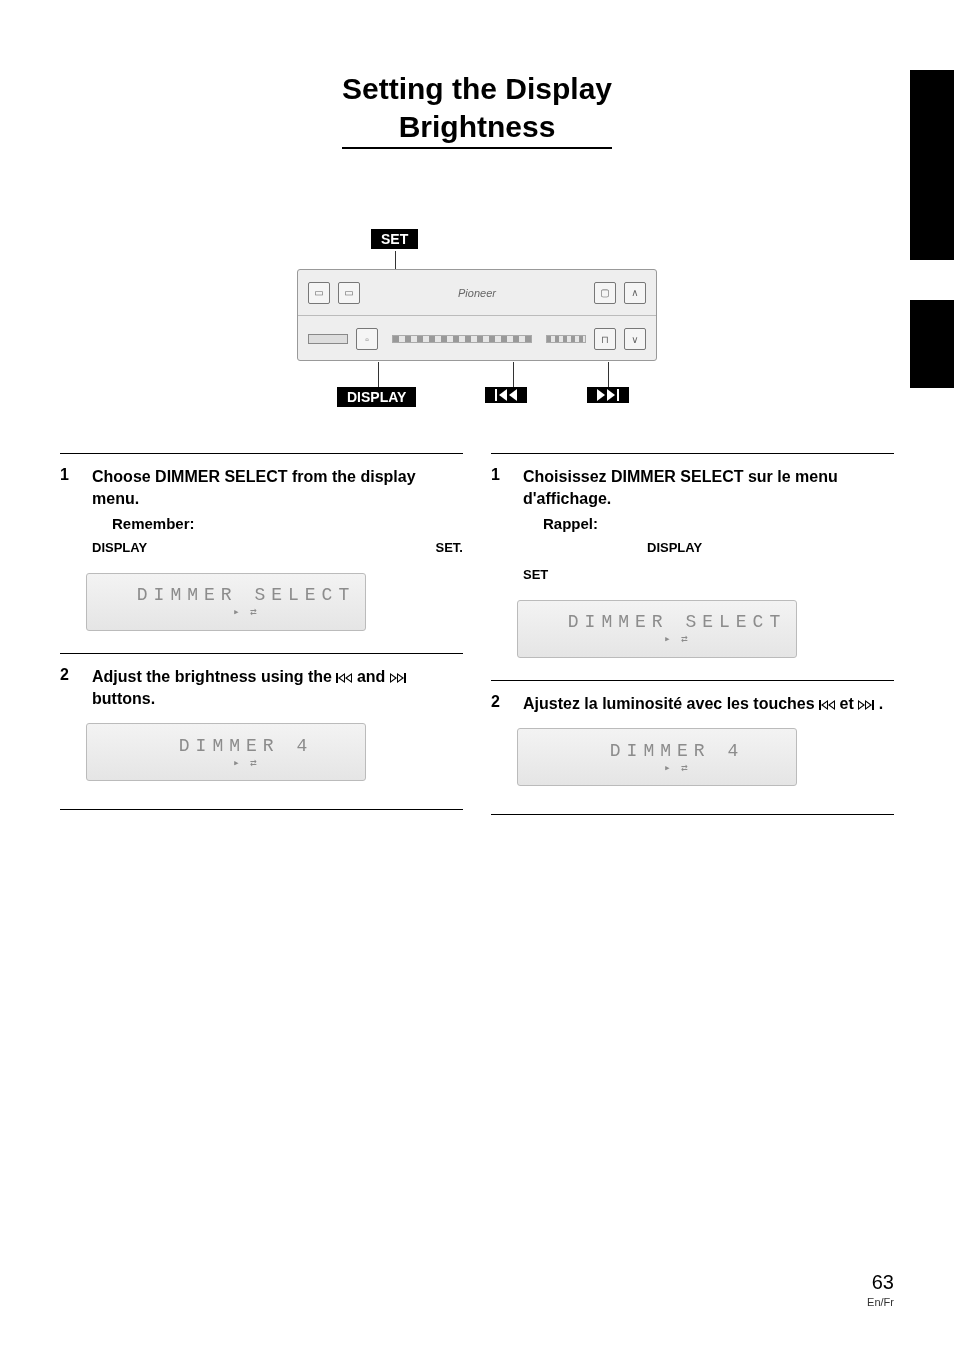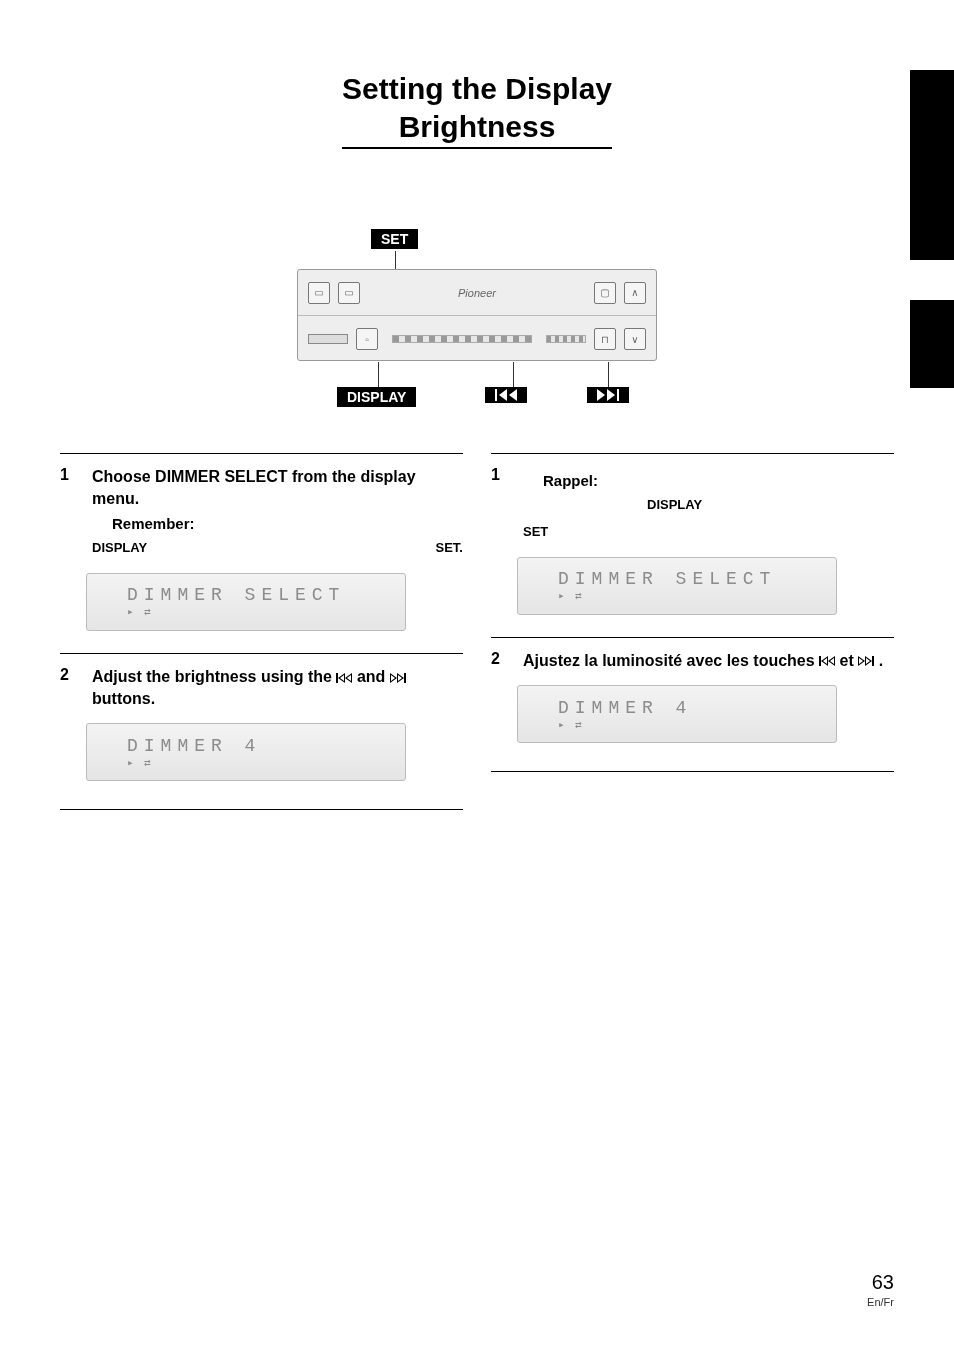--- a/index.html
+++ b/index.html
@@ -41,21 +41,21 @@
   .columns { display:flex; gap:28px; margin-top: 40px; }
   .col { flex:1; }
   .step-block { border-top:1px solid #000; padding: 12px 0 18px 0; }
   .step { display:flex; gap:14px; }
   .step-num { font-weight:700; font-size:16px; width:18px; flex-shrink:0; }
   .step-body { flex:1; }
   .step-title { font-weight:700; font-size:16px; line-height:1.35; }
   .remember { font-weight:700; font-size:15px; margin-top:6px;margin-left:20px; }
   .remember-line { font-size:13px; margin-top:6px; line-height:1.6; display:flex; flex-wrap:wrap; align-items:center; gap:4px; }
   .kw { font-weight:700; font-size:13px; }
-  .lcd { margin: 14px 0 4px 26px; width: 320px; height: 58px; border:1px solid #bbb; border-radius:3px; background: linear-gradient(#f3f3f3,#e5e5e5); display:flex; flex-direction:column; align-items:flex-start; justify-content:center;padding-left:40px; }
+  .lcd { margin: 14px 0 4px 26px; width: 280px; height: 58px; border:1px solid #bbb; border-radius:3px; background: linear-gradient(#f3f3f3,#e5e5e5); display:flex; flex-direction:column; align-items:center; justify-content:center;padding-left:40px; }
   .lcd-text { font-family: "Courier New", monospace; letter-spacing: 6px; font-size: 18px; color:#8c8c8c; }
   .lcd-sub { font-family: "Courier New", monospace; font-size:11px; color:#8c8c8c; letter-spacing:2px; }
   .transport { display:inline-flex; align-items:center; gap:0; vertical-align:middle; }
   .tp-bar { width:2px; height:10px; background:#000; }
   .outline-l { width:0; height:0; border-top:5px solid transparent; border-bottom:5px solid transparent; border-right:7px solid #000; position:relative; }
   .outline-l::after { content:""; position:absolute; top:-3px; left:2px; border-top:3px solid transparent; border-bottom:3px solid transparent; border-right:4px solid #fff; }
   .outline-r { width:0; height:0; border-top:5px solid transparent; border-bottom:5px solid transparent; border-left:7px solid #000; position:relative; }
   .outline-r::after { content:""; position:absolute; top:-3px; right:2px; border-top:3px solid transparent; border-bottom:3px solid transparent; border-left:4px solid #fff; }
   .last-rule { border-top:1px solid #000; height:1px; margin-top:6px; }
   .footer { position:absolute; bottom:40px; right:60px; text-align:right; }
@@ -167,20 +167,21 @@
         </div>
       </div>
       <div class="last-rule"></div>
     </div>
 
     <div class="col">
       <div class="step-block">
         <div class="step">
           <div class="step-num">1</div>
           <div class="step-body">
+            <div class="step-title">Choisissez DIMMER SELECT sur le menu d'affichage.</div>
             <div class="remember">Rappel:</div>
             <div class="remember-line">
               <span style="width:120px"></span>
               <span class="kw">DISPLAY</span>
             </div>
             <div class="remember-line">
               <span class="kw">SET</span>
             </div>
           </div>
         </div>

